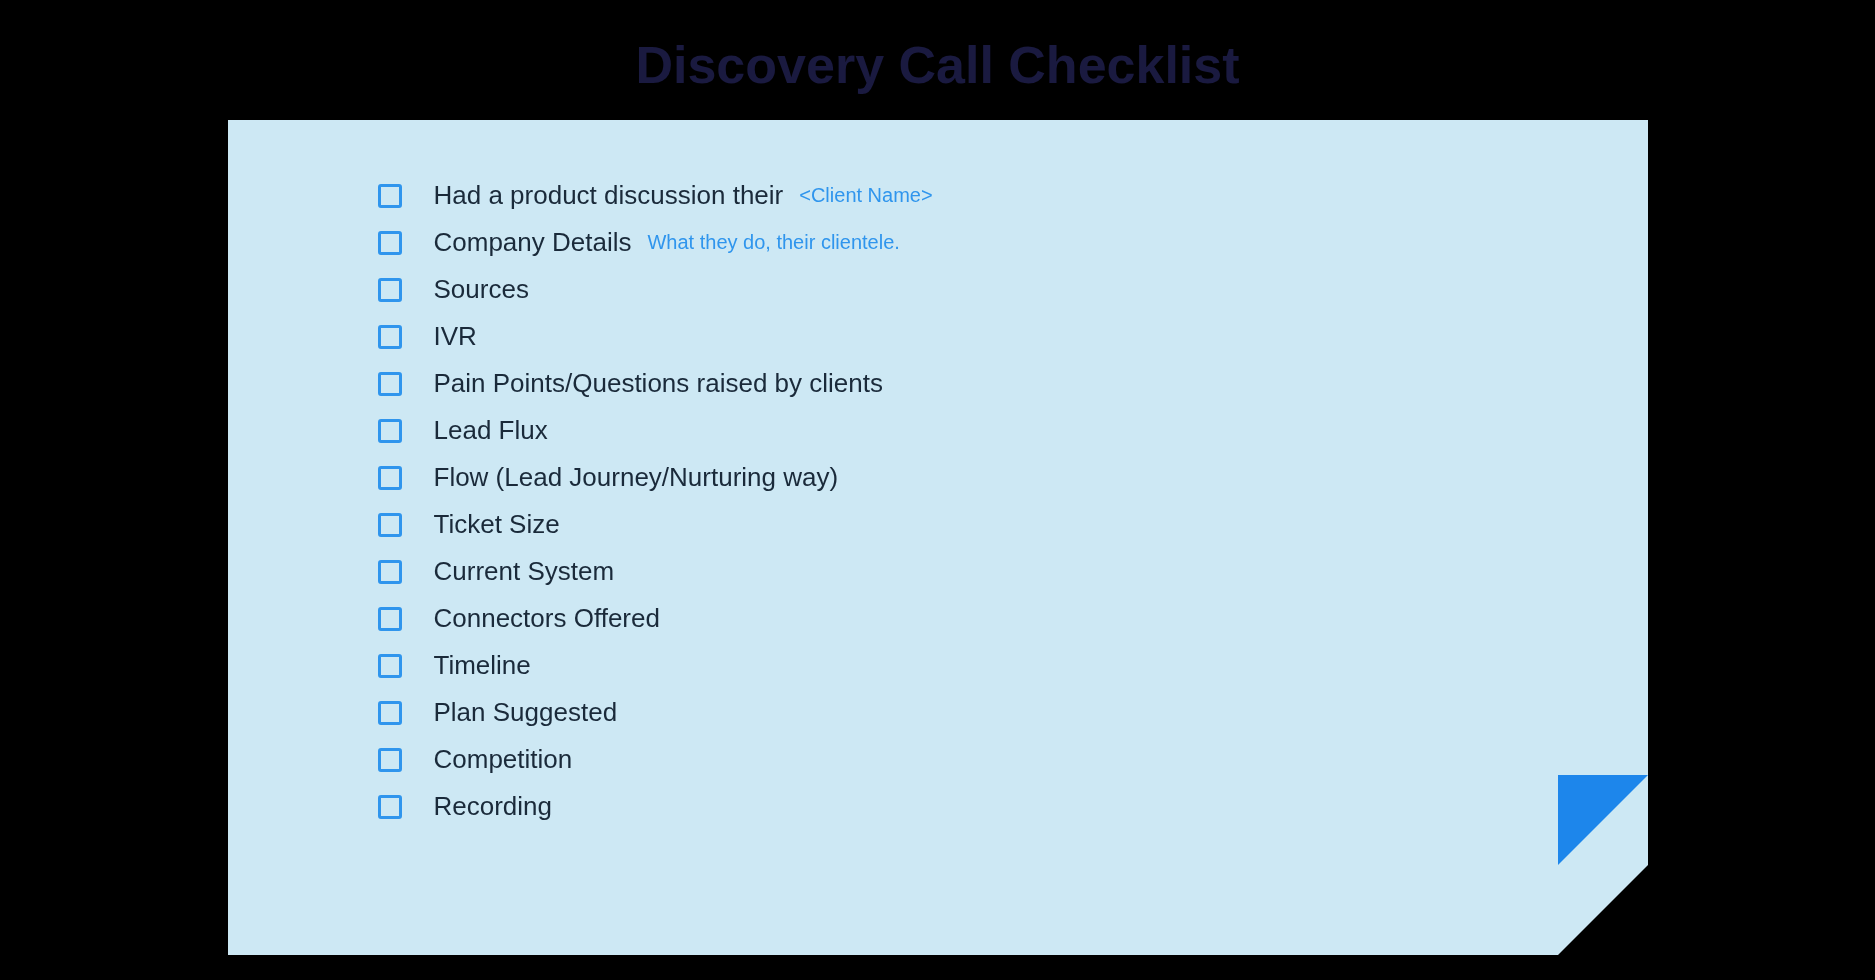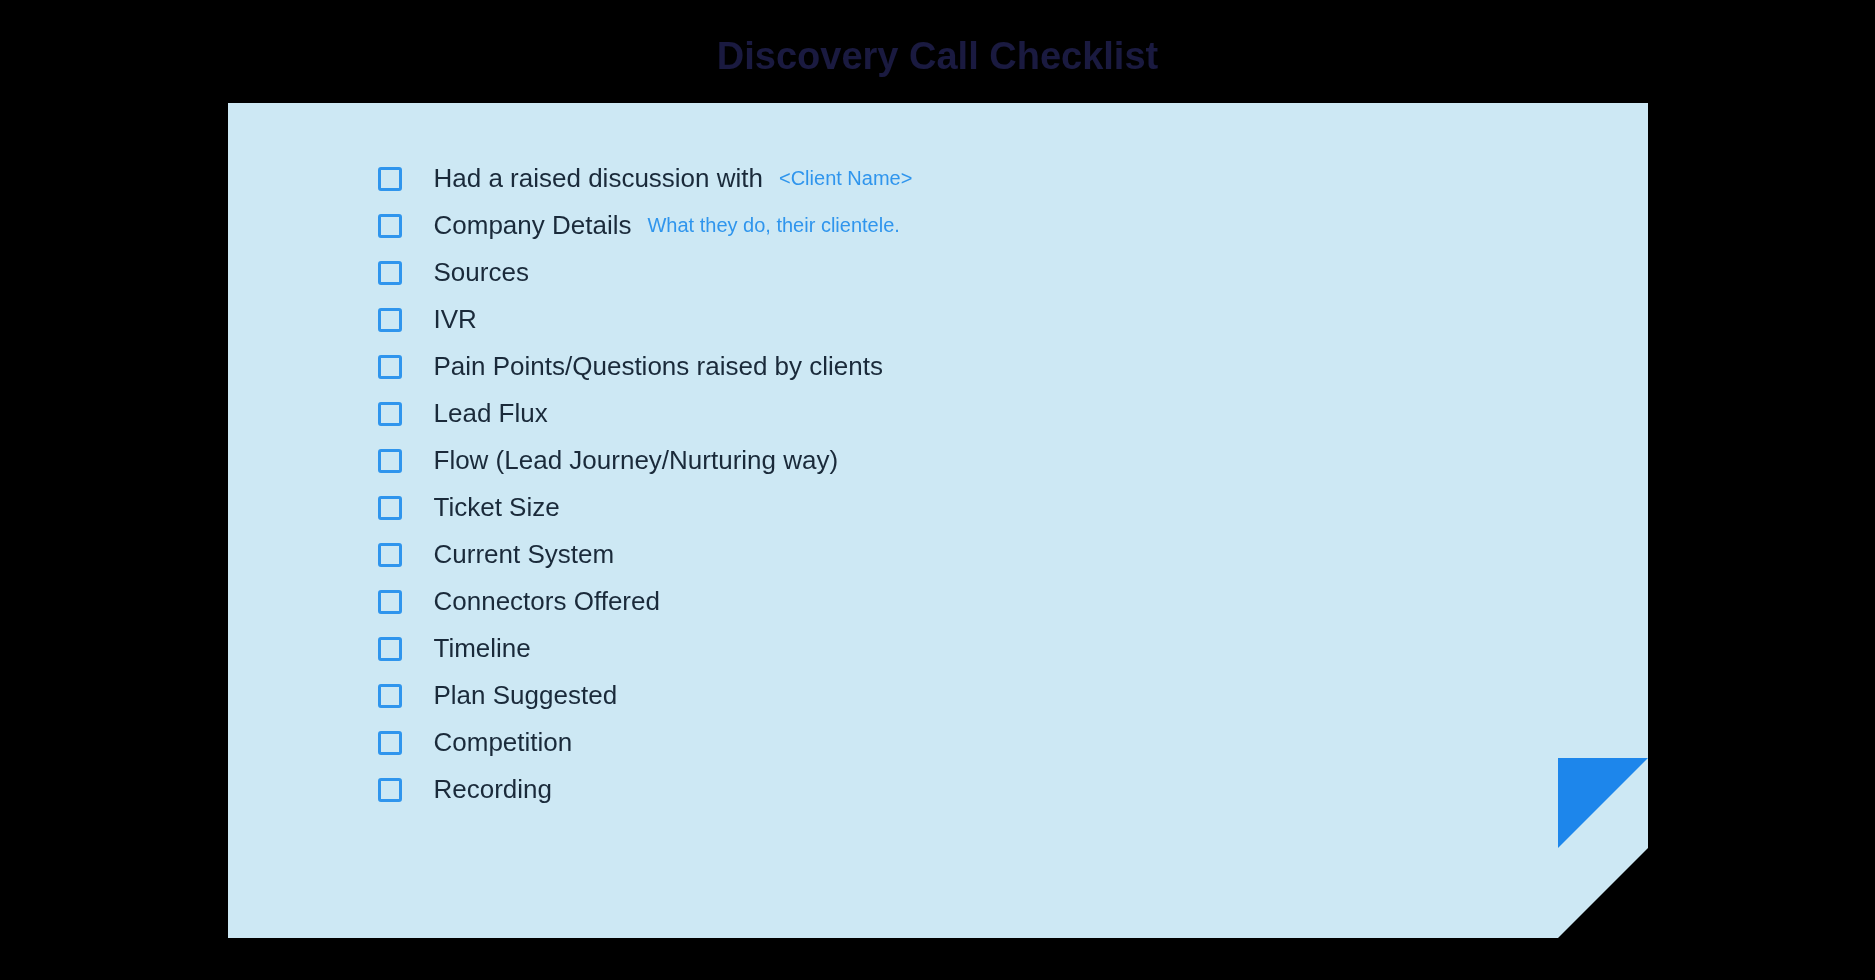--- a/index.html
+++ b/index.html
@@ -5,21 +5,21 @@
     * { margin: 0; padding: 0; box-sizing: border-box; }
     body {
       background: #000;
       font-family: 'Segoe UI', Arial, sans-serif;
       width: 1875px;
       height: 980px;
       overflow: hidden;
     }
     .title {
       color: #1a1a40;
-      font-size: 38px;
+      font-size: 52px;
       font-weight: 800;
       text-align: center;
       padding-top: 35px;
       padding-bottom: 25px;
     }
     .card {
       position: relative;
       background: #cde8f4;
       width: 1420px;
       height: 835px;
@@ -77,21 +77,21 @@
   </style>
 </head>
 <body>
 
 <h1 class="title">Discovery Call Checklist</h1>
 
 <div class="card">
   <ul class="checklist">
     <li class="item">
         <span class="checkbox"></span>
-        <span class="label">Had a raised discussion with</span>
+        <span class="label">Had a product discussion their</span>
         <span class="hint">&lt;Client Name&gt;</span>
       </li>
     <li class="item">
         <span class="checkbox"></span>
         <span class="label">Company Details</span>
         <span class="hint">What they do, their clientele.</span>
       </li>
     <li class="item">
         <span class="checkbox"></span>
         <span class="label">Sources</span>

